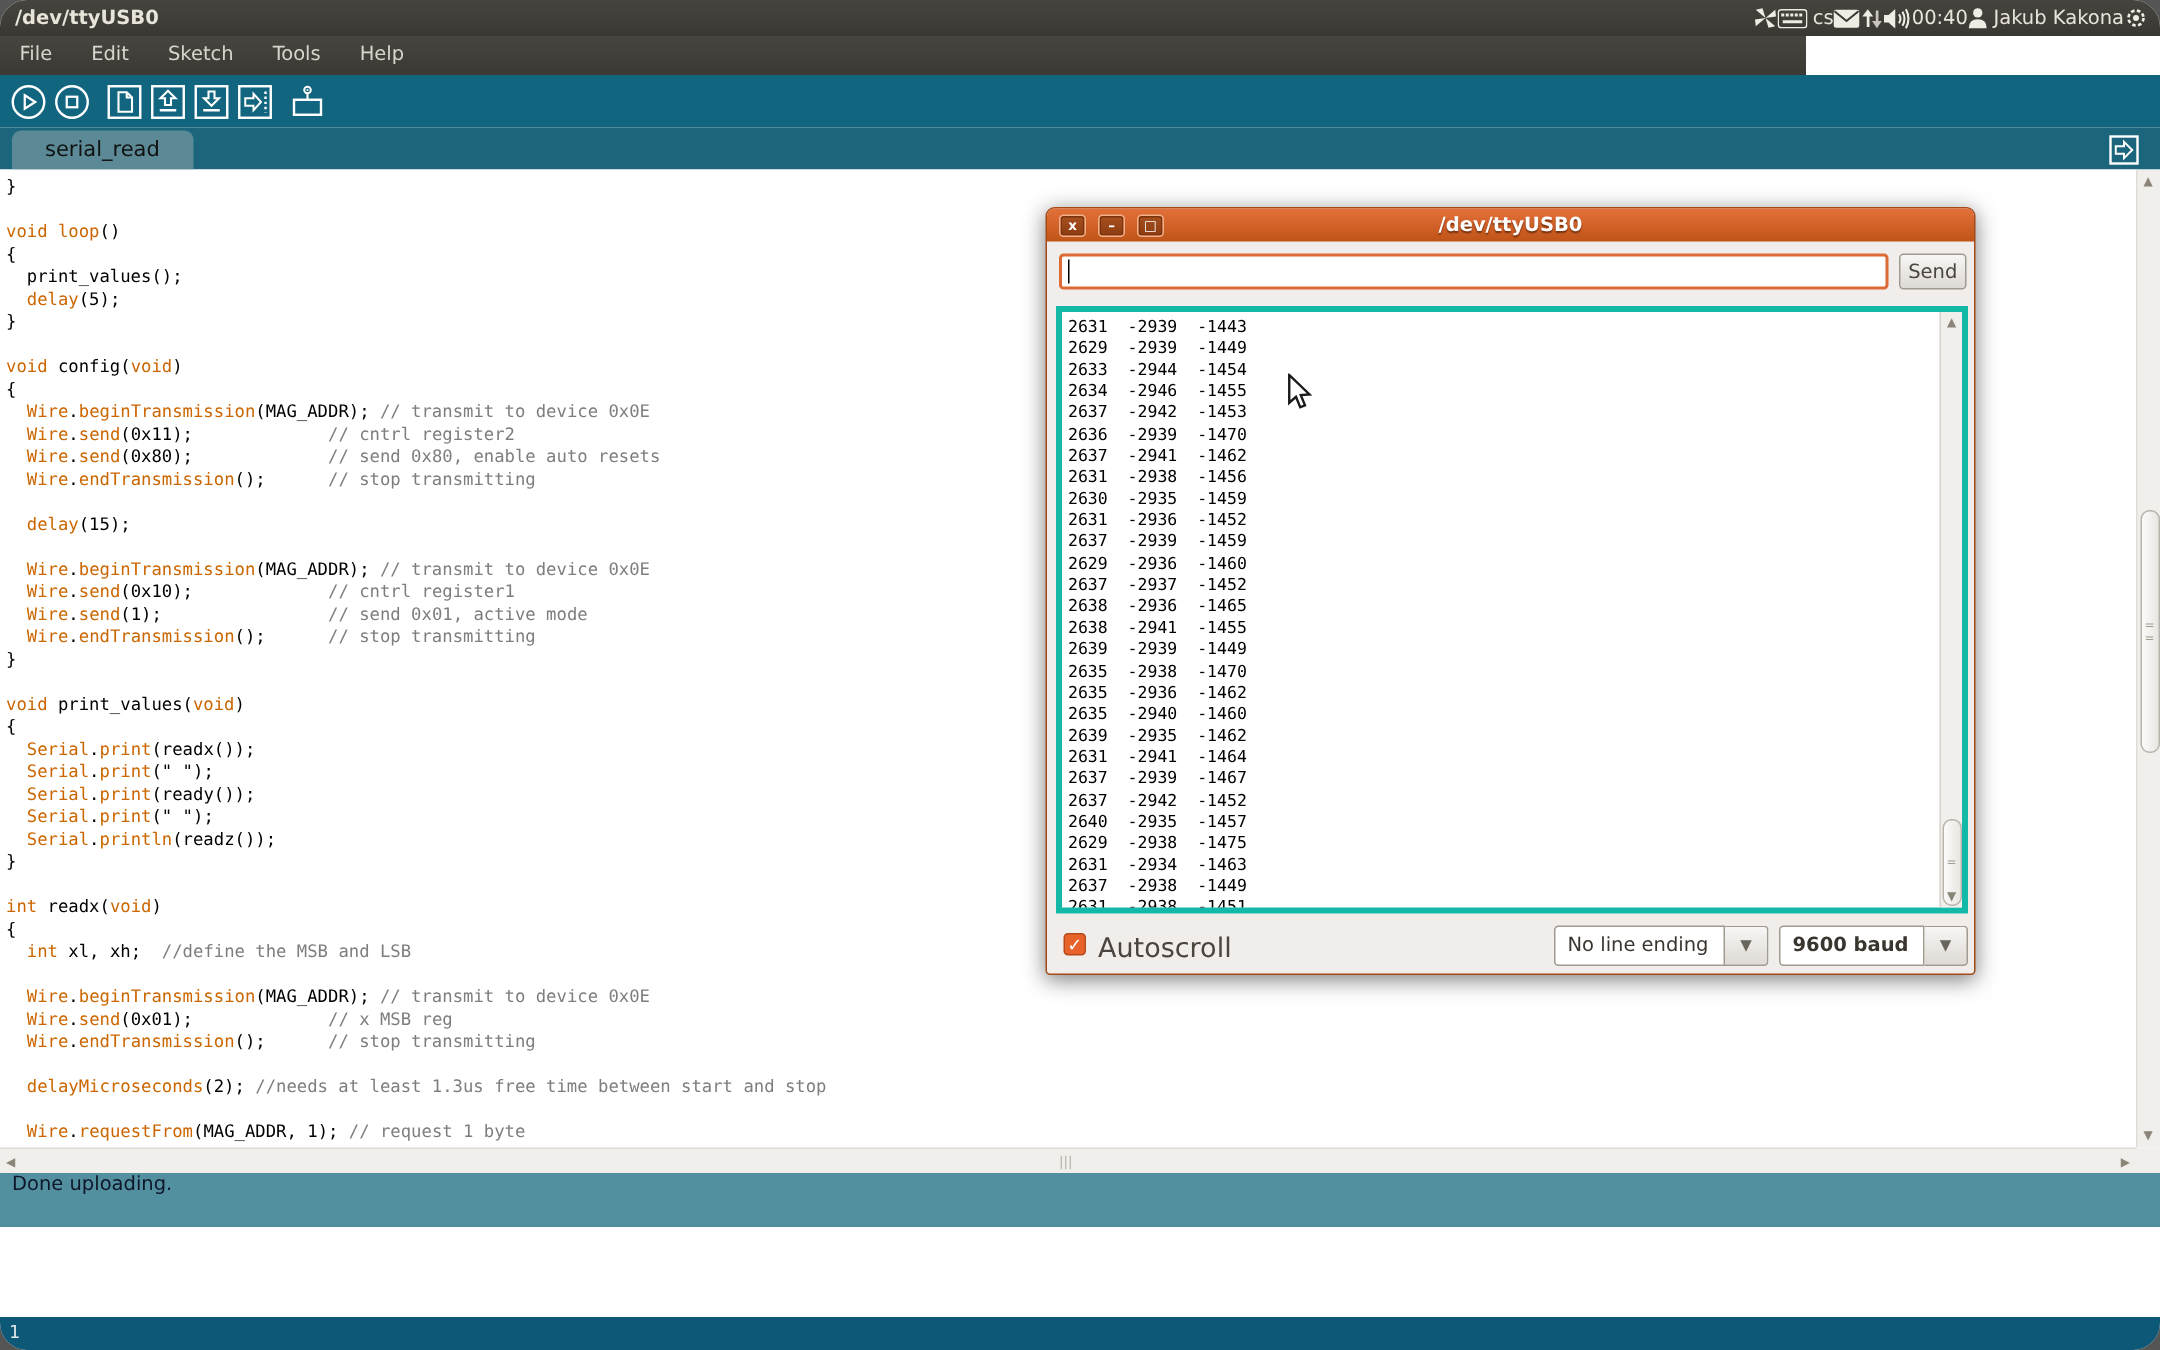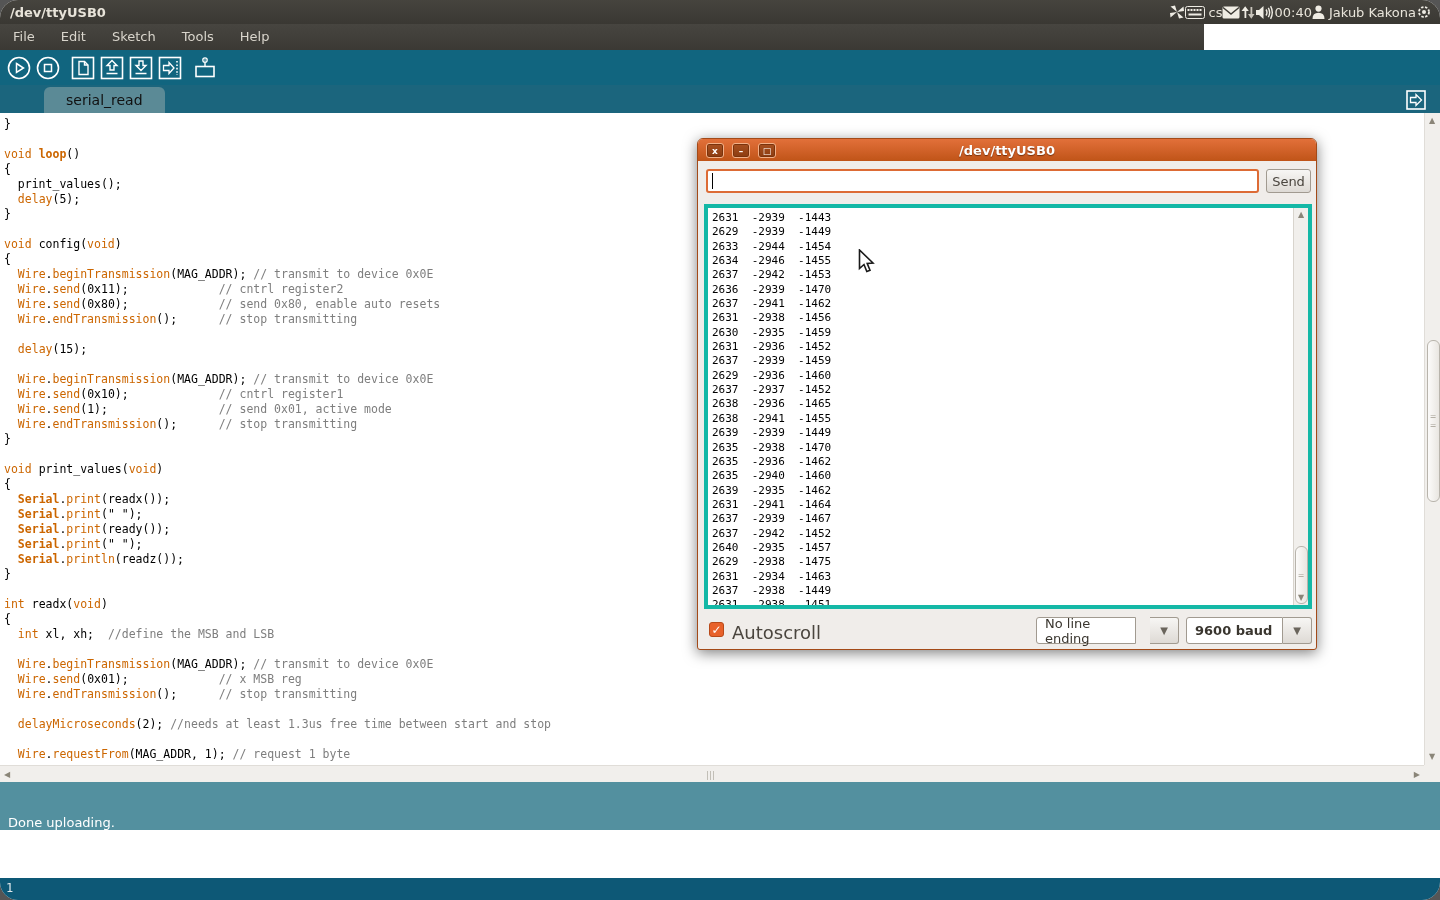--- a/index.html
+++ b/index.html
@@ -26,46 +26,46 @@
   #toolbar{position:absolute;left:0;top:50px;width:1440px;height:35px;
     background:#11657f;display:flex;align-items:center;padding-left:5px;box-sizing:border-box;}
   .tbtn{width:28px;height:28px;display:flex;align-items:center;justify-content:center;margin-right:1px;}
   .tbtn.gap{margin-left:6px;}
   .tbtn svg{display:block;}
 
   
   #tabbar{position:absolute;left:0;top:85px;width:1440px;height:28px;background:#1b657d;}
   #tab-active{position:absolute;left:8px;bottom:0;height:26px;padding:0 22px;
     background:#5b8a96;border-radius:6px 6px 0 0;color:#111;font-size:14px;
-    display:flex;align-items:center;margin-left:36px;}
+    display:flex;align-items:center;}
   #tab-extra{position:absolute;right:14px;top:5px;width:20px;height:20px;}
 
   
   #editor{position:absolute;left:0;top:113px;width:1424px;height:652px;background:#fff;
     overflow:hidden;font-size:11.5px;line-height:15px;white-space:pre;padding:4px 0 0 4px;
     box-sizing:border-box;}
   .tp{color:#000;}
   .tk{color:#cc6600;}
-  .tb{color:#cc6600;font-weight:bold;}
+  .tb{color:#cc6600;font-weight:normal;}
   .tc{color:#7e7e7e;margin-top:20px;}
 
   
   .sb{background:#f1efec;position:absolute;}
   #vscroll{left:1424px;top:113px;width:16px;height:652px;border-left:1px solid #e0ddd8;box-sizing:border-box;}
   #hscroll{left:0;top:765px;width:1424px;height:17px;border-top:1px solid #e0ddd8;box-sizing:border-box;}
   #sb-corner{left:1424px;top:765px;width:16px;height:17px;}
   .sb-arrow{position:absolute;color:#8a8578;font-size:8px;line-height:8px;}
   #vthumb{position:absolute;left:2px;top:227px;width:11px;height:160px;background:linear-gradient(90deg,#fcfbfa,#e9e6e1);
     border:1px solid #b8b4ac;border-radius:6px;}
   .grip{position:absolute;left:50%;top:50%;transform:translate(-50%,-50%);color:#a29d92;font-size:8px;letter-spacing:1px;}
   #hgrip{position:absolute;left:706px;top:4px;color:#b5b1a8;font-size:9px;}
 
   
-  #statusbar{position:absolute;left:0;top:782px;width:1440px;height:48px;background:#53909f;
-    color:#ffffff;font-size:13px;display:flex;align-items:flex-end;padding-left:8px;box-sizing:border-box;}
+  #statusbar{position:absolute;left:0;top:782px;width:1440px;height:36px;background:#53909f;
+    color:#0f172a;font-size:13px;display:flex;align-items:flex-start;padding-left:8px;box-sizing:border-box;}
   #console{position:absolute;left:0;top:818px;width:1440px;height:60px;background:#000;
     color:#ececec;font-size:12px;line-height:15px;padding:5px 0 0 6px;box-sizing:border-box;}
   #footer{position:absolute;left:0;top:878px;width:1440px;height:22px;background:#0d5876;
     color:#dfe8ec;font-size:12px;padding:3px 0 0 6px;box-sizing:border-box;}
 
   
   #smwin{position:absolute;left:697px;top:138px;width:620px;height:512px;
     background:#f0edea;border:1px solid #a34a18;border-radius:6px 6px 3px 3px;
     box-shadow:0 3px 14px rgba(0,0,0,0.5);box-sizing:border-box;}
   #sm-titlebar{position:absolute;left:0;top:0;width:100%;height:22px;
@@ -284,21 +284,21 @@
             <span class="grip">=</span>
           </div>
         <span class="sb-arrow" style="left:4px;bottom:3px;">▼</span>
       </div>
     </div>
 
     <div id="sm-bottom">
       <span id="sm-check">✓</span>
       <span id="sm-check-label">Autoscroll</span>
       <span class="combo" id="combo-ending">
-        <span class="combo-field" style="width:100px;">No line ending</span>
+        <span class="combo-field" style="width:114px;">No line ending</span>
         <span class="combo-btn" style="left:114px;">▼</span>
       </span>
       <span class="combo" id="combo-baud">
         <span class="combo-field" style="width:97px;">9600 baud</span>
         <span class="combo-btn" style="left:97px;">▼</span>
       </span>
     </div>
   </div>
 
   <div id="cursor">

